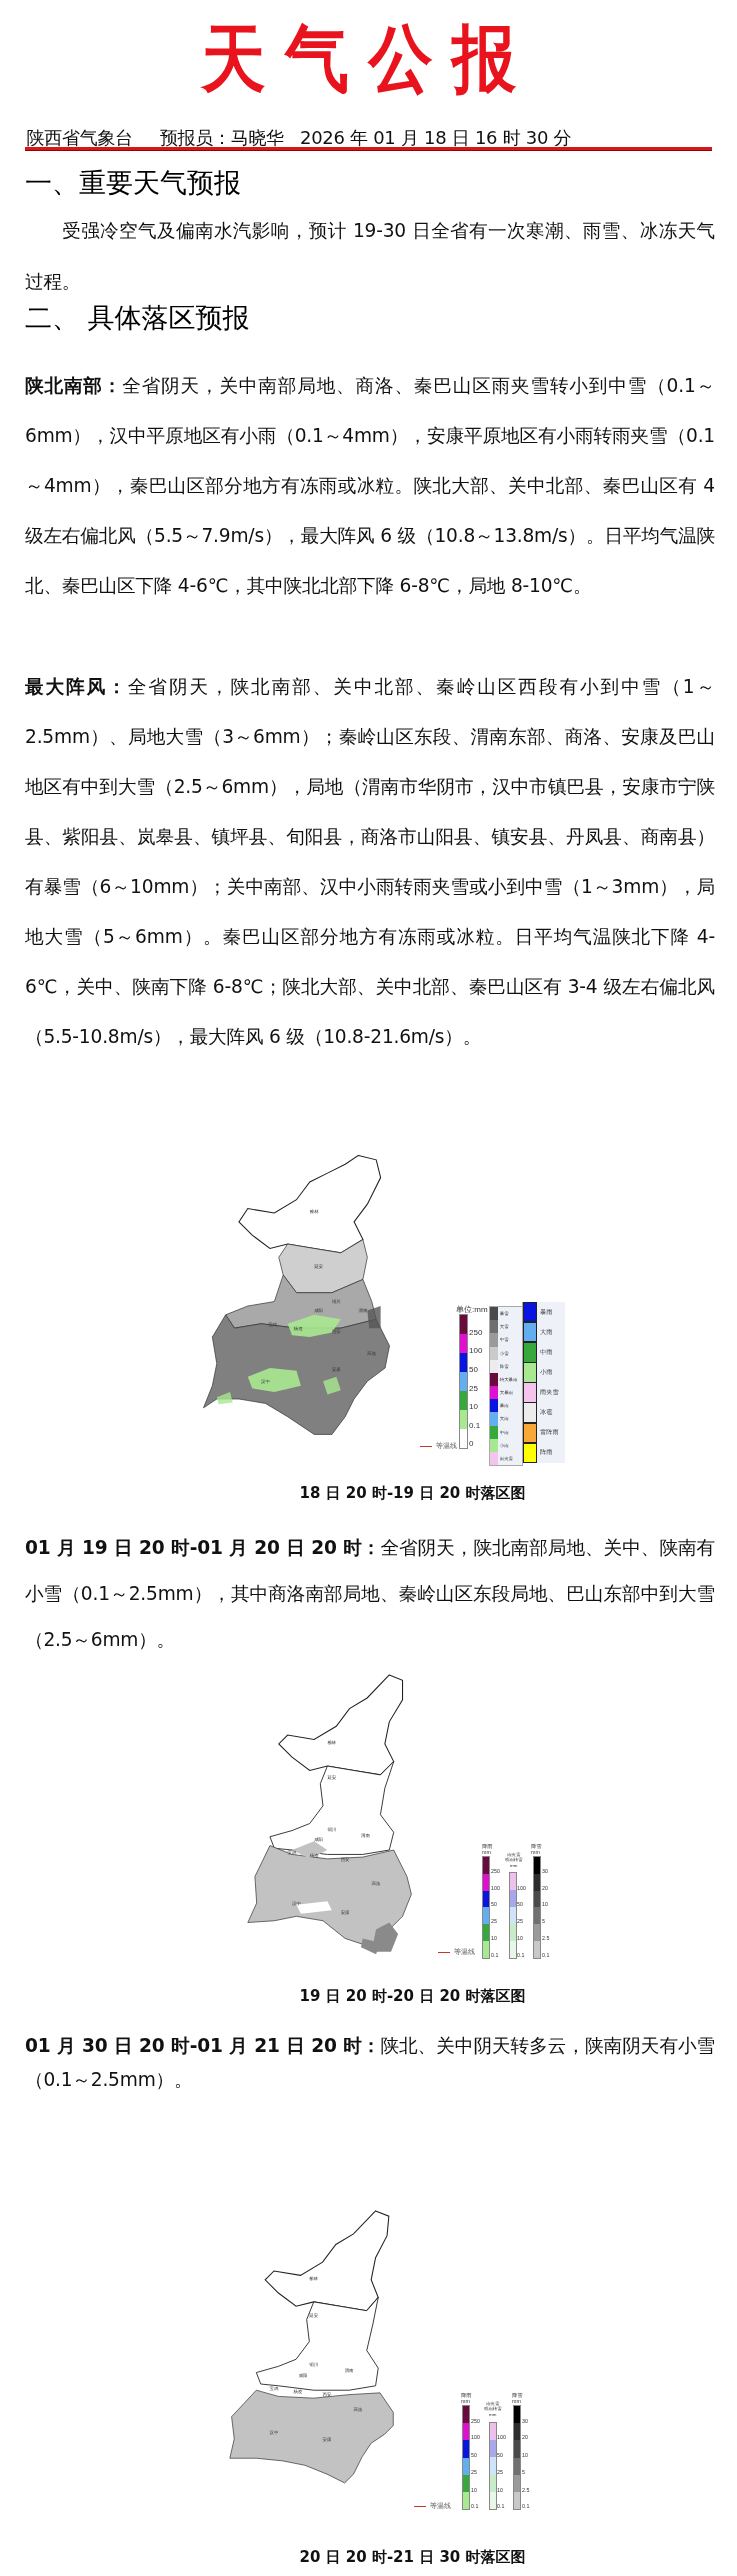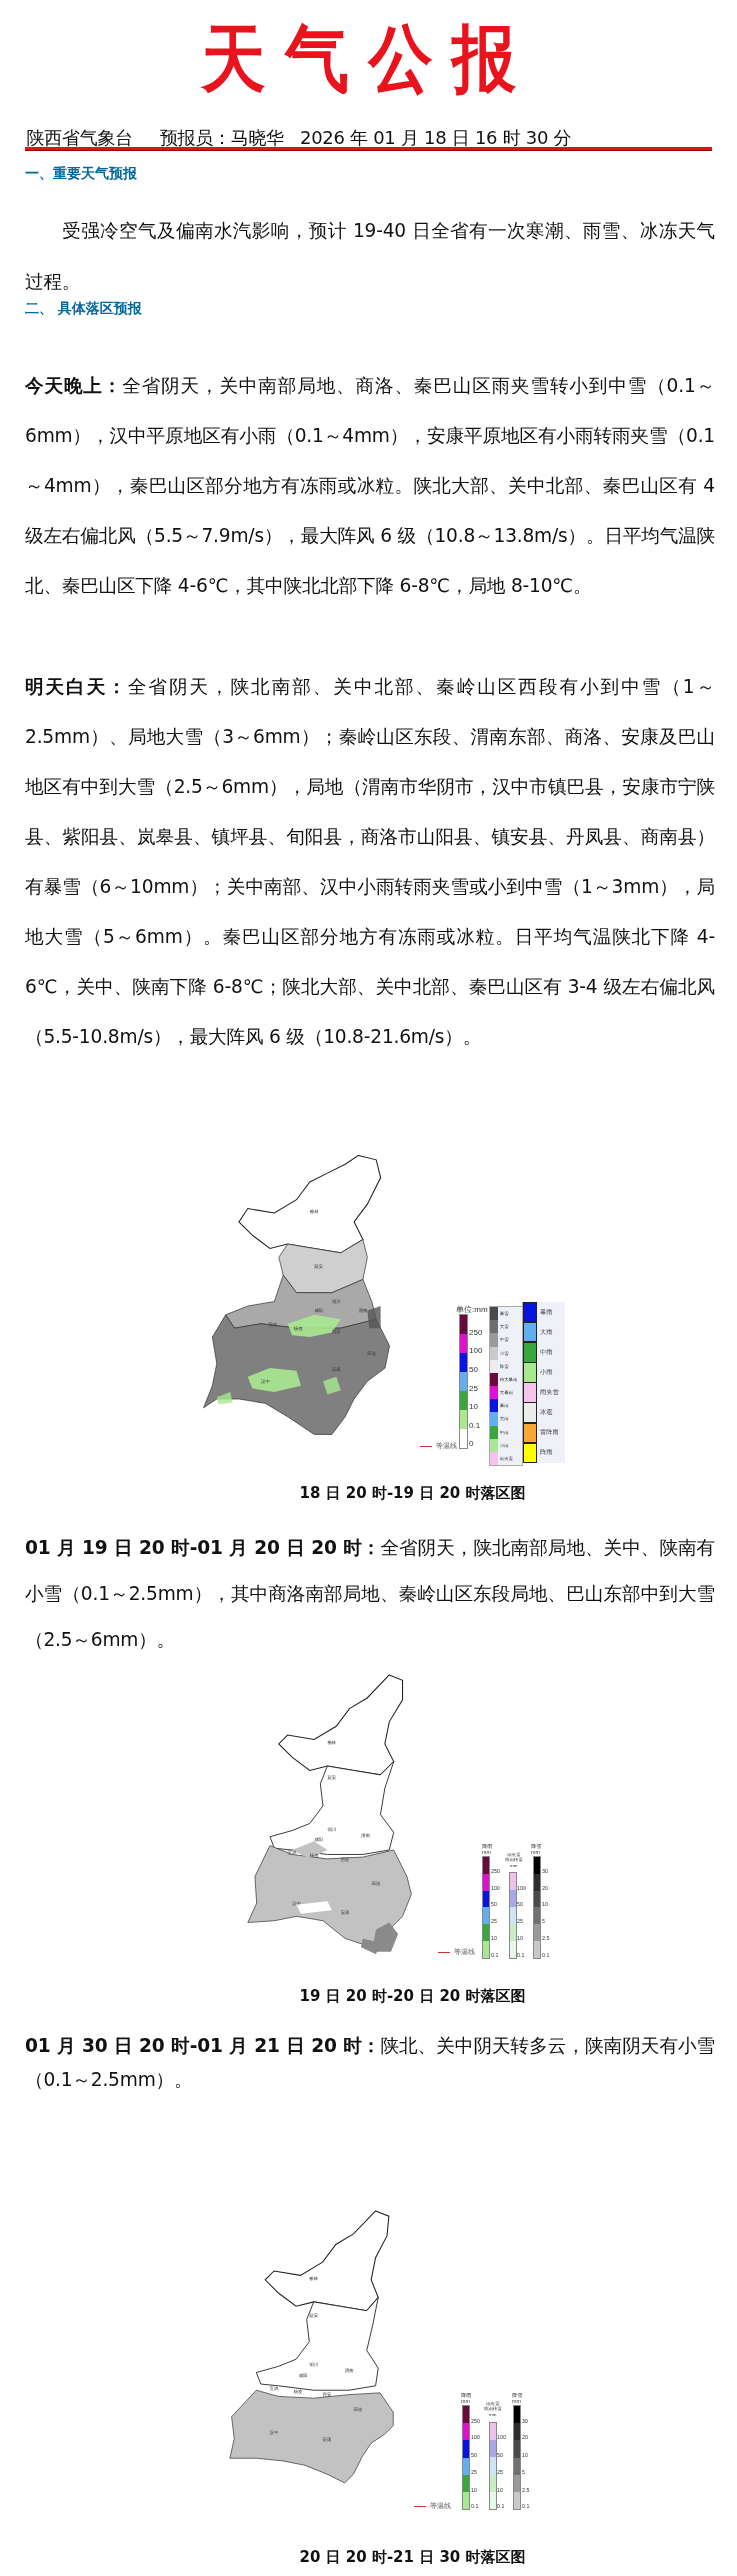--- a/index.html
+++ b/index.html
@@ -15,21 +15,21 @@
   }
   .byline {
     position: absolute; left: 26.6px; top: 126px; width: 420px;
     font-size: 18px; white-space: pre; color: #111; letter-spacing: -0.3px;
   }
   .byline-rule {
     position: absolute; left: 25px; top: 147px; width: 687px; height: 2.7px;
     background: #d81818; border-bottom: 0.9px solid #900;
   }
   .h1 {
-    position: absolute; left: 25px; font-size: 14px; font-weight: bold; color: #0369a1;
+    position: absolute; left: 25px; font-size: 27px; font-weight: normal; color: #000000;
   }
   .p {
     position: absolute; left: 25px; width: 690px; font-size: 18.6px; color: #111;
     text-align: justify; letter-spacing: -0.2px;
   }
   .p .lbl { font-weight: bold; }
   .caption {
     position: absolute; left: 0; width: 737px; text-align: center;
     font-size: 15px; font-weight: bold; color: #111; margin-left: 44px;
   }
@@ -42,30 +42,30 @@
   .iso::before { content: ""; display: inline-block; width: 12.4px; height: 0.9px; background: #c0392b; vertical-align: middle; margin-right: 3.5px; }
 </style>
 </head>
 <body>
 
 <div class="title">天气公报</div>
 <div class="byline">陕西省气象台     预报员：马晓华   2026 年 01 月 18 日 16 时 30 分</div>
 <div class="byline-rule"></div>
 
 <div class="h1" style="top:165px;">一、重要天气预报</div>
-<div class="p" style="top:205px; line-height:51px; text-indent:2em;">受强冷空气及偏南水汽影响，预计 19-40 日全省有一次寒潮、雨雪、冰冻天气过程。</div>
+<div class="p" style="top:205px; line-height:51px; text-indent:2em;">受强冷空气及偏南水汽影响，预计 19-30 日全省有一次寒潮、雨雪、冰冻天气过程。</div>
 
 <div class="h1" style="top:300px;">二、 具体落区预报</div>
 
 <div class="p" style="top:361px; line-height:50px;">
-  <span class="lbl">今天晚上：</span><span>全省阴天，关中南部局地、商洛、秦巴山区雨夹雪转小到中雪（0.1～6mm），汉中平原地区有小雨（0.1～4mm），安康平原地区有小雨转雨夹雪（0.1～4mm），秦巴山区部分地方有冻雨或冰粒。陕北大部、关中北部、秦巴山区有 4 级左右偏北风（5.5～7.9m/s），最大阵风 6 级（10.8～13.8m/s）。日平均气温陕北、秦巴山区下降 4-6℃，其中陕北北部下降 6-8℃，局地 8-10℃。</span>
+  <span class="lbl">陕北南部：</span><span>全省阴天，关中南部局地、商洛、秦巴山区雨夹雪转小到中雪（0.1～6mm），汉中平原地区有小雨（0.1～4mm），安康平原地区有小雨转雨夹雪（0.1～4mm），秦巴山区部分地方有冻雨或冰粒。陕北大部、关中北部、秦巴山区有 4 级左右偏北风（5.5～7.9m/s），最大阵风 6 级（10.8～13.8m/s）。日平均气温陕北、秦巴山区下降 4-6℃，其中陕北北部下降 6-8℃，局地 8-10℃。</span>
 </div>
 
 <div class="p" style="top:662px; line-height:50px;">
-  <span class="lbl">明天白天：</span><span>全省阴天，陕北南部、关中北部、秦岭山区西段有小到中雪（1～2.5mm）、局地大雪（3～6mm）；秦岭山区东段、渭南东部、商洛、安康及巴山地区有中到大雪（2.5～6mm），局地（渭南市华阴市，汉中市镇巴县，安康市宁陕县、紫阳县、岚皋县、镇坪县、旬阳县，商洛市山阳县、镇安县、丹凤县、商南县）有暴雪（6～10mm）；关中南部、汉中小雨转雨夹雪或小到中雪（1～3mm），局地大雪（5～6mm）。秦巴山区部分地方有冻雨或冰粒。日平均气温陕北下降 4-6℃，关中、陕南下降 6-8℃；陕北大部、关中北部、秦巴山区有 3-4 级左右偏北风（5.5-10.8m/s），最大阵风 6 级（10.8-21.6m/s）。</span>
+  <span class="lbl">最大阵风：</span><span>全省阴天，陕北南部、关中北部、秦岭山区西段有小到中雪（1～2.5mm）、局地大雪（3～6mm）；秦岭山区东段、渭南东部、商洛、安康及巴山地区有中到大雪（2.5～6mm），局地（渭南市华阴市，汉中市镇巴县，安康市宁陕县、紫阳县、岚皋县、镇坪县、旬阳县，商洛市山阳县、镇安县、丹凤县、商南县）有暴雪（6～10mm）；关中南部、汉中小雨转雨夹雪或小到中雪（1～3mm），局地大雪（5～6mm）。秦巴山区部分地方有冻雨或冰粒。日平均气温陕北下降 4-6℃，关中、陕南下降 6-8℃；陕北大部、关中北部、秦巴山区有 3-4 级左右偏北风（5.5-10.8m/s），最大阵风 6 级（10.8-21.6m/s）。</span>
 </div>
 
 <svg class="map" style="left:199px; top:1151px;" width="257" height="310" viewBox="0 0 290 350">
 
   <path d="M180 5 L200 10 L205 30 L190 60 L175 80 L185 100 L160 115 L130 110 L100 105 L80 110 L60 95 L45 80 L55 65 L85 70 L110 55 L125 35 L145 25 L165 15 Z" fill="#fff" stroke="#222" stroke-width="1.2"></path>
 
   <path d="M100 105 L130 110 L160 115 L185 100 L190 120 L185 145 L150 160 L110 160 L95 140 L90 120 Z" fill="#cfcfcf" stroke="#333" stroke-width="0.8"></path>
 
   <path d="M95 140 L110 160 L150 160 L185 145 L195 170 L200 190 L160 200 L110 200 L70 195 L40 200 L30 185 L55 175 L85 170 Z" fill="#a9a9a9" stroke="#333" stroke-width="0.8"></path>
 

